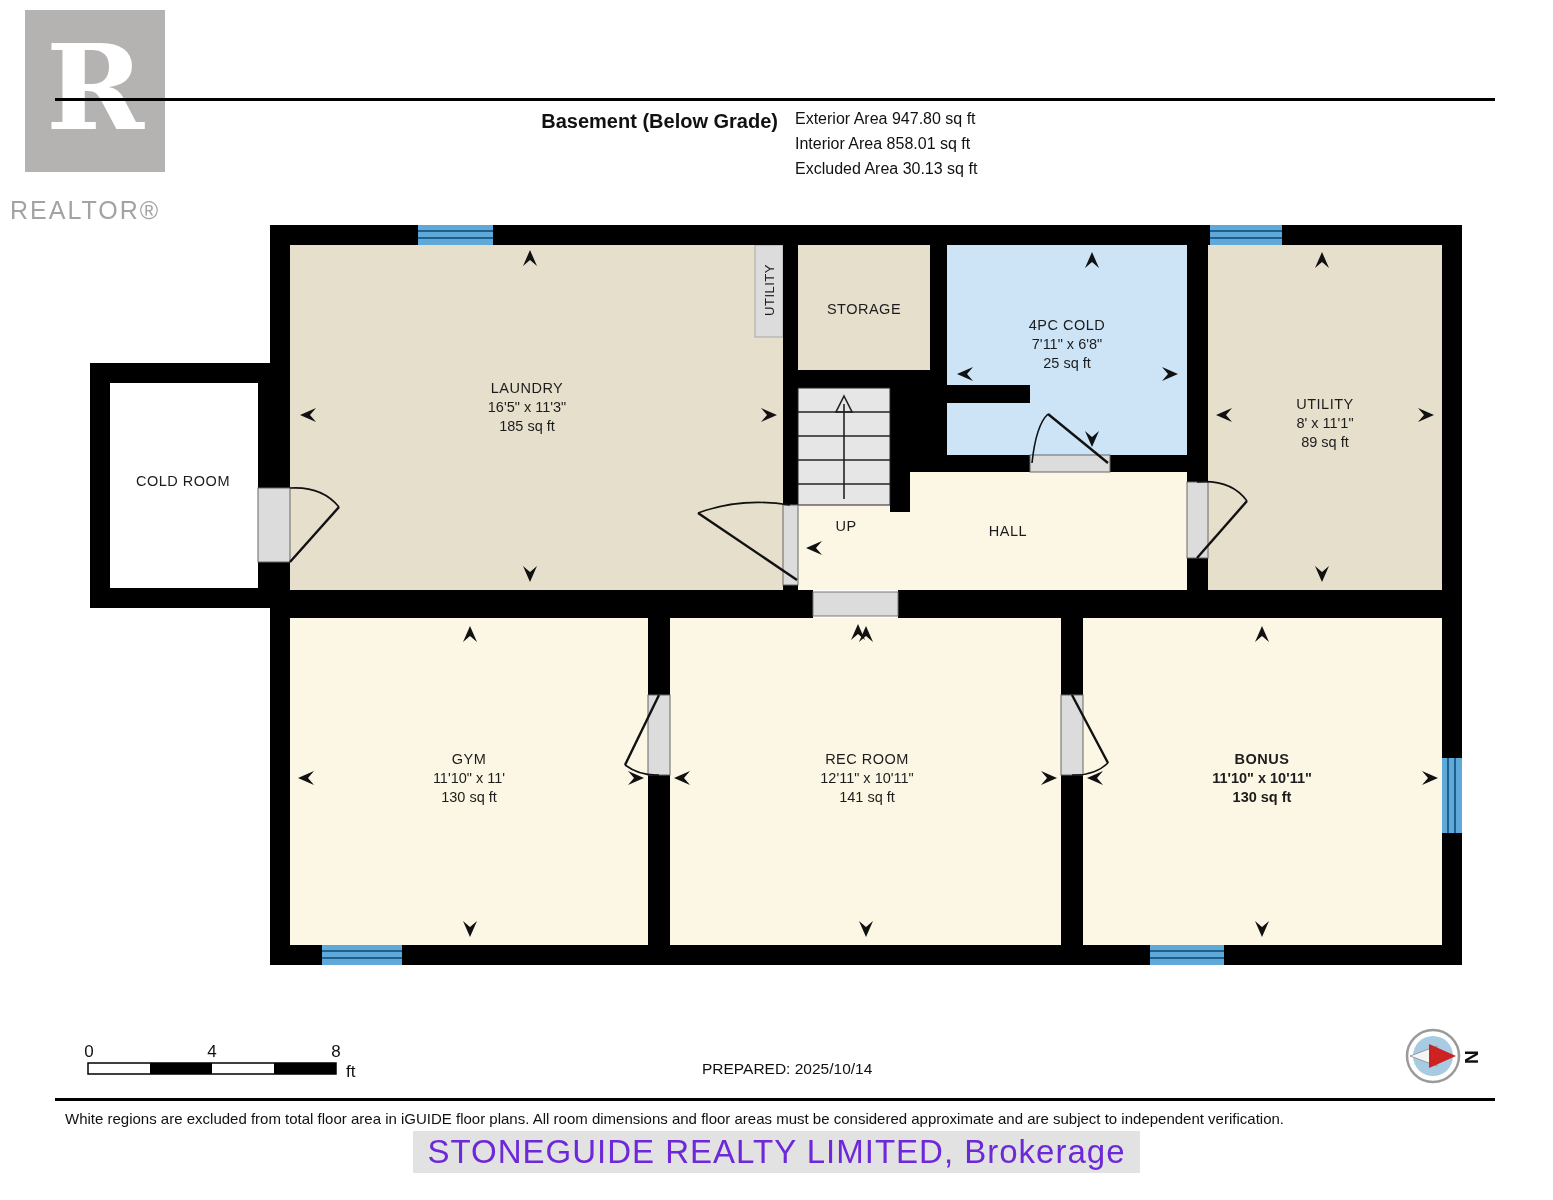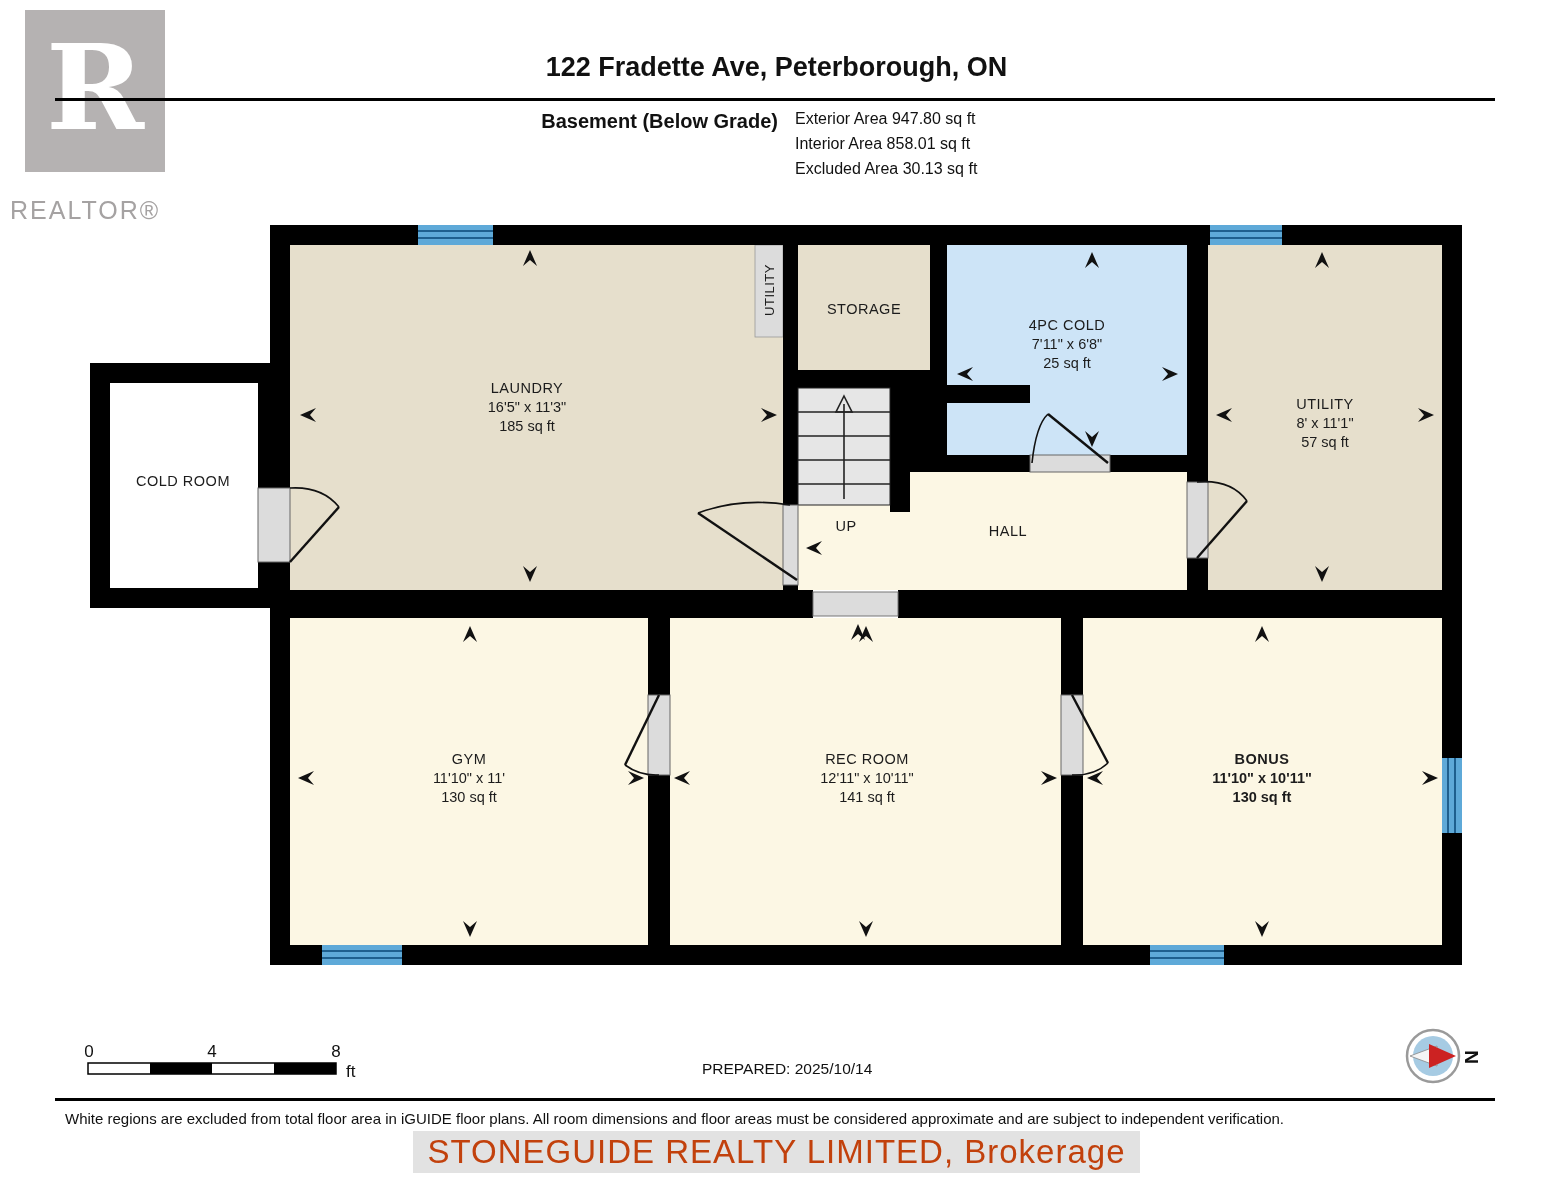--- a/index.html
+++ b/index.html
@@ -25,34 +25,33 @@
     color:#1c1c1c;line-height:19px;white-space:nowrap;}
   .room-label .rname{letter-spacing:0.5px;}
   #lbl-utility-closet{transform:translate(-50%,-50%) rotate(-90deg);font-size:13px;letter-spacing:1px;}
   
   .scale-num{font-size:17px;transform:translate(-50%,0);}
   #scale-ft{font-size:17px;}
   #prepared{left:702px;top:1060px;font-size:15.5px;}
   #rule-bottom{left:55px;top:1098px;width:1440px;}
   #disclaimer{left:65px;top:1110px;width:1420px;font-size:15px;color:#101010;}
   #watermark{left:0;top:1131px;width:1553px;text-align:center;}
-  #watermark span{display:inline-block;background:#e2e2e2;color:#c2410c;
+  #watermark span{display:inline-block;background:#e2e2e2;color:#6d28d9;
     font-size:33px;letter-spacing:1px;padding:2px 14px;}
 </style>
 </head>
 <body>
 
 <div id="stage">
 
   <div class="abs" id="logo-box">
     <div id="logo-letter">R</div>
   </div>
   <div class="abs" id="logo-word">REALTOR®</div>
 
-  <div class="abs" id="page-title">122 Fradette Ave, Peterborough, ON</div>
   <div class="abs rule" id="rule-top"></div>
 
   <div class="abs" id="floor-label">Basement (Below Grade)</div>
   <div class="abs area-line" style="top:110px;">Exterior Area 947.80 sq ft</div>
   <div class="abs area-line" style="top:135px;">Interior Area 858.01 sq ft</div>
   <div class="abs area-line" style="top:160px;">Excluded Area 30.13 sq ft</div>
 
   <svg class="abs" style="left:0;top:0;" width="1553" height="1200" viewBox="0 0 1553 1200">
 
     <g>
@@ -285,21 +284,21 @@
 
   <div class="abs room-label" style="left:1067px;top:344px;">
     <div class="rname">4PC COLD</div>
     <div>7'11" x 6'8"</div>
     <div>25 sq ft</div>
   </div>
 
   <div class="abs room-label" style="left:1325px;top:423px;">
     <div class="rname">UTILITY</div>
     <div>8' x 11'1"</div>
-    <div>57 sq ft</div>
+    <div>89 sq ft</div>
   </div>
 
   <div class="abs room-label" style="left:846px;top:526px;">
     <div class="rname">UP</div>
   </div>
 
   <div class="abs room-label" style="left:1008px;top:531px;">
     <div class="rname">HALL</div>
   </div>
 

